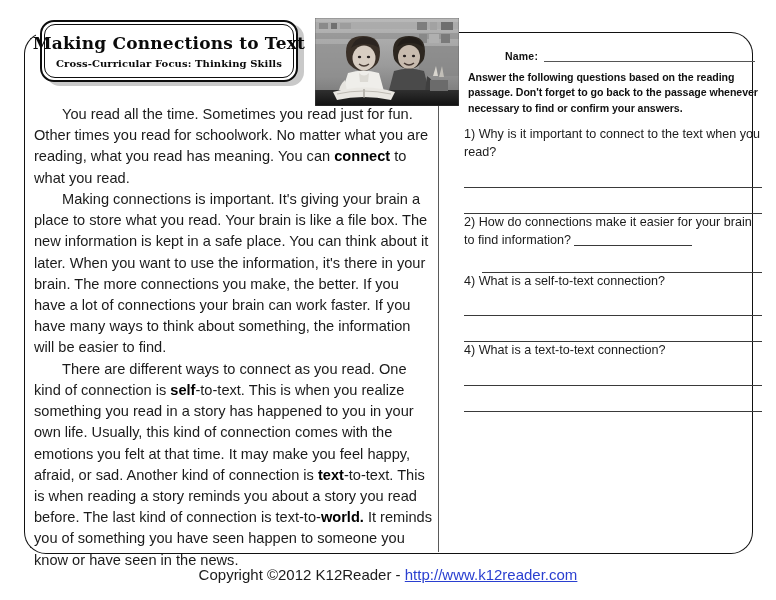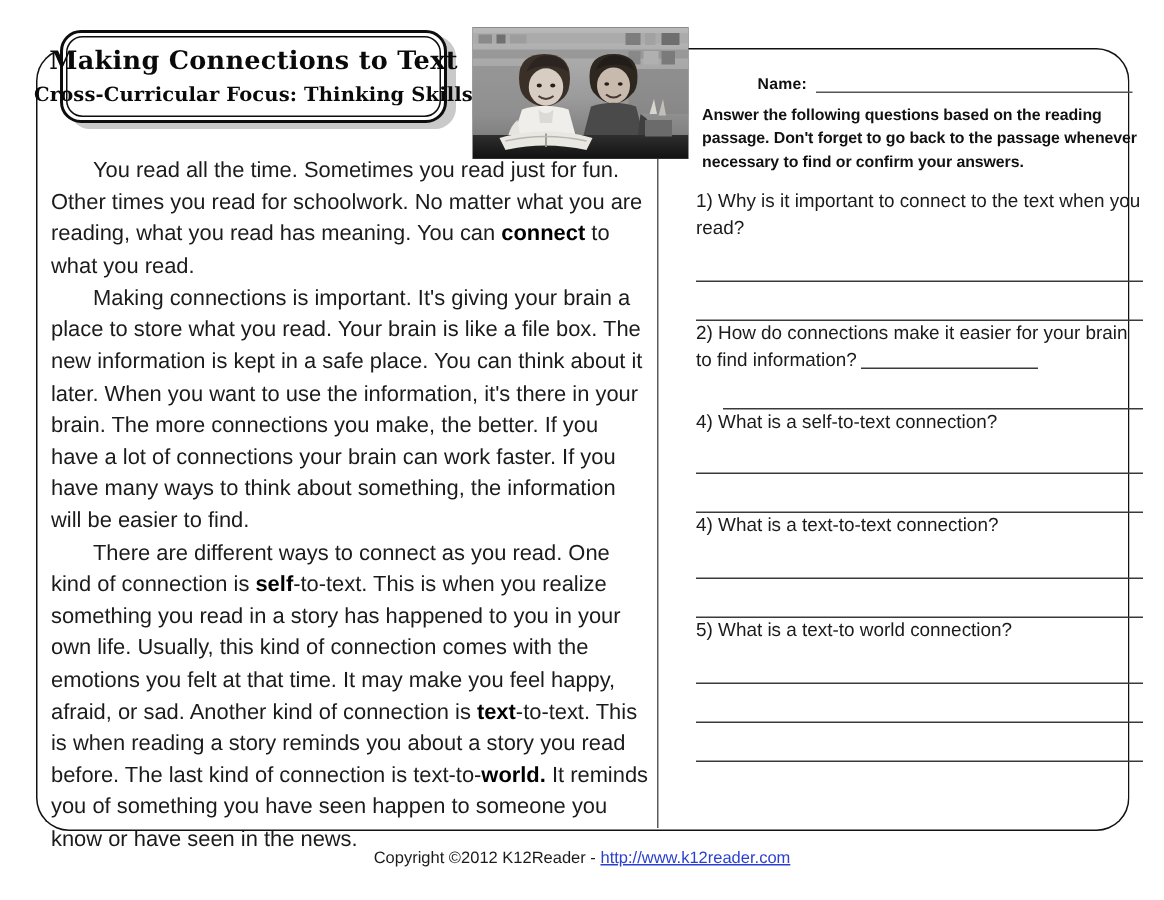--- a/index.html
+++ b/index.html
@@ -116,21 +116,21 @@
     font-family: "DejaVu Serif", serif;
     font-weight: bold;
     font-size: 17px;
     color: #0a0a0a;
     letter-spacing: 0.2px;
     white-space: nowrap;
   }
   .worksheet-subtitle {
     font-family: "DejaVu Serif", serif;
     font-weight: bold;
-    font-size: 13px;
+    font-size: 10px;
     color: #0a0a0a;
     letter-spacing: 0.1px;
     white-space: nowrap;
   }
 
   
   .photo {
     position: absolute;
     left: 315px;
     top: 18px;
@@ -221,21 +221,21 @@
     margin-left: 3px;
   }
 
   
   .footer {
     position: absolute;
     left: 0;
     top: 566px;
     width: 776px;
     text-align: center;
-    font-size: 11px;
+    font-size: 15px;
     color: #1b1b1b;
   }
   .footer a {
     color: #2a3fd0;
     text-decoration: underline;
   }
 </style>
 </head>
 <body>
 
@@ -344,25 +344,19 @@
       <div class="question-block">
         <div class="question-text">4) What is a self-to-text connection?</div>
         <div class="answer-line"></div>
         <div class="answer-line"></div>
       </div>
       <div class="question-block">
         <div class="question-text">4) What is a text-to-text connection?</div>
         <div class="answer-line"></div>
         <div class="answer-line"></div>
       </div>
-      <div class="question-block">
-        <div class="question-text">5) What is a text-to world connection?</div>
-        <div class="answer-line"></div>
-        <div class="answer-line"></div>
-        <div class="answer-line"></div>
-      </div>
     </div>
 
   <div class="footer">
     <span>Copyright ©2012 K12Reader - </span><a href="#">http://www.k12reader.com</a>
   </div>
 
 </div>
 
 </body></html>

